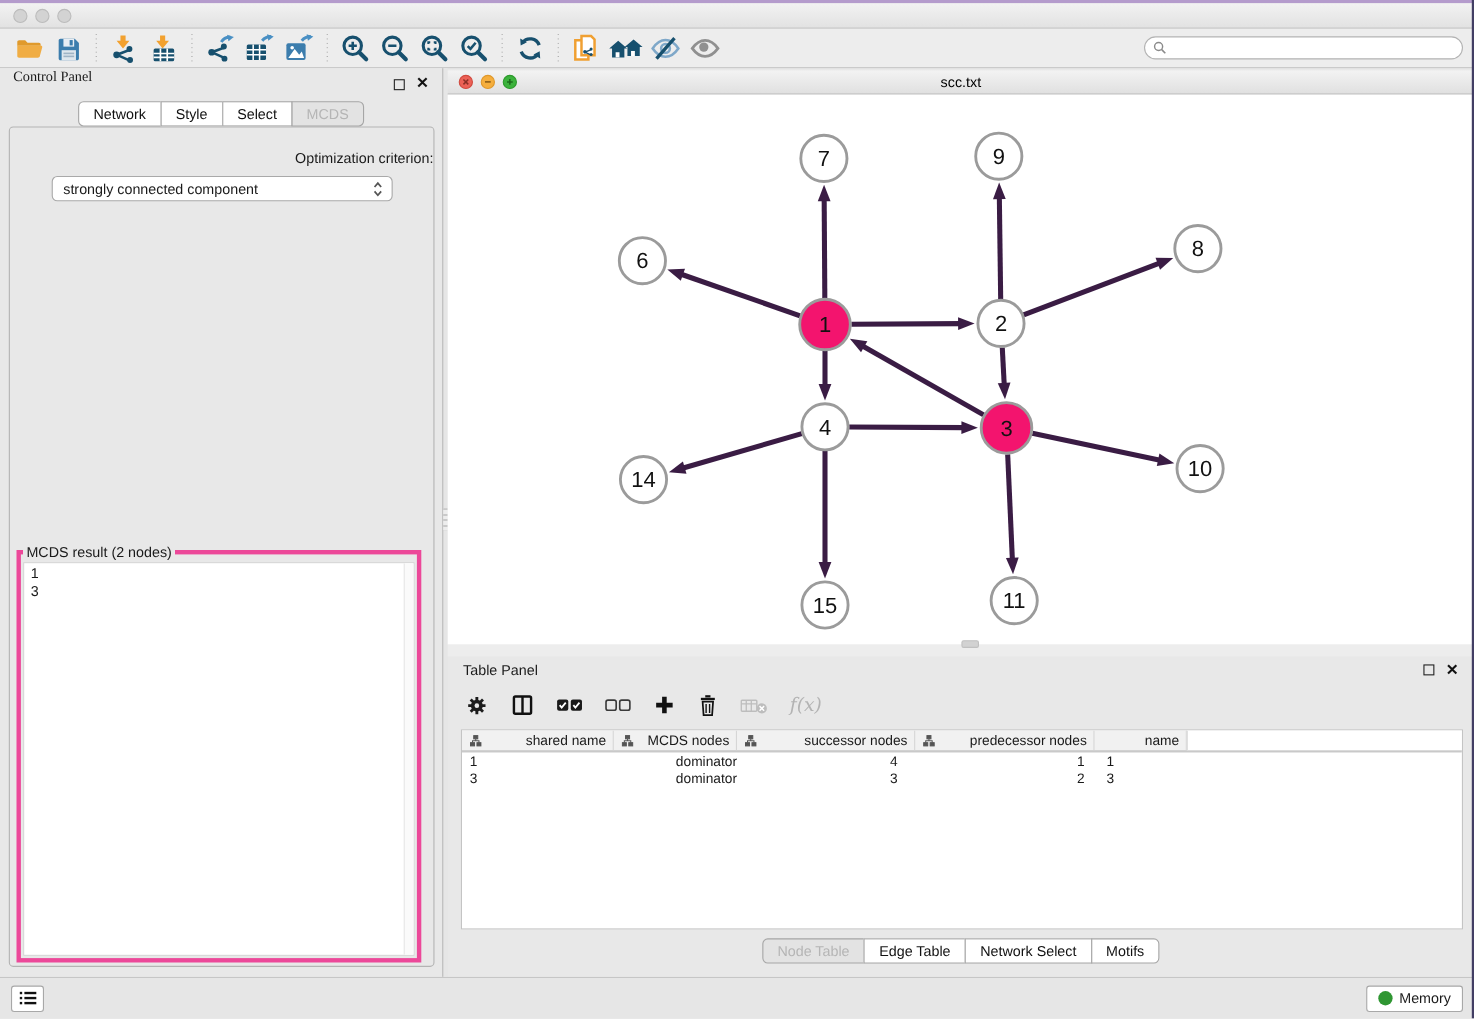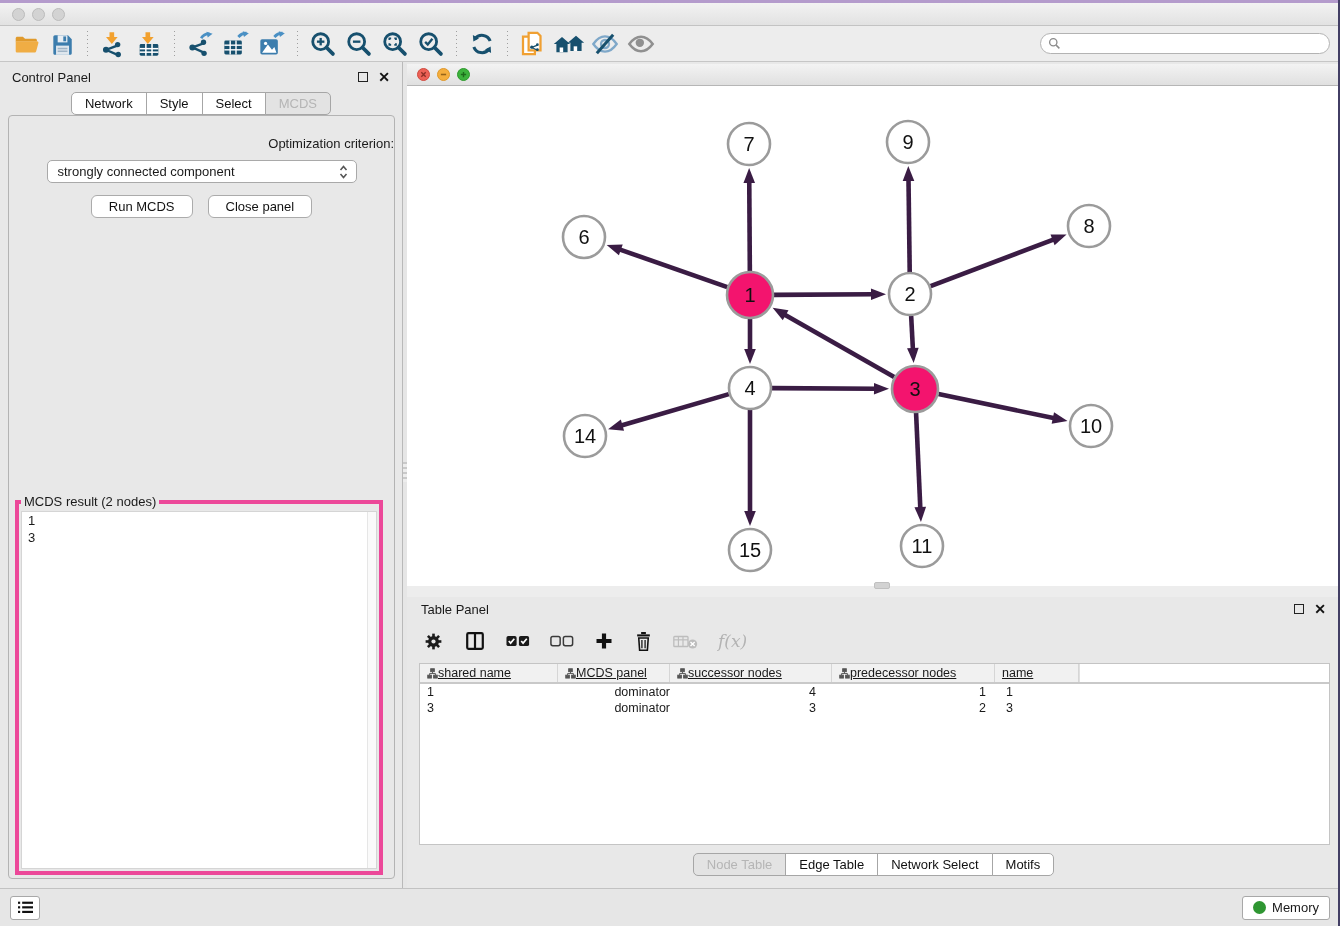--- a/index.html
+++ b/index.html
@@ -19,21 +19,21 @@
   .tbtn { width:36px; height:30px; display:flex; align-items:center; justify-content:center; }
   .tsep { width:1px; height:26px; margin:0 7px; background-image:linear-gradient(#9f9f9f 30%, transparent 30%); background-size:1px 4px; }
   .searchbox { margin-left:auto; margin-right:10px; width:290px; height:21px; border:1px solid #b3b3b3; border-radius:11px; background:#fff; display:flex; align-items:center; padding-left:7px; }
   .searchbox input { border:none; outline:none; flex:1; font-size:12px; background:transparent; font-family:"Liberation Sans",sans-serif; }
 
   
   .main { display:flex; height:826px; }
 
   
   .control-panel { width:402px; flex:none; position:relative; background:#e8e8e8; }
-  .panel-head { height:30px; display:flex; align-items:center; padding:0 12px; }
+  .panel-head { height:30px; display:flex; padding:0 12px;font-family:Liberation Serif, serif; }
   .panel-head .ph-title { flex:1; }
   .ph-icons { display:flex; align-items:center; gap:10px; }
   .float-ic { width:10px; height:10px; border:1.6px solid #222; }
   .close-ic { font-weight:bold; font-size:14px; color:#111; line-height:1; }
   .seg-tabs { position:relative; z-index:2; display:flex; justify-content:center; }
   .seg { display:inline-flex; }
   .seg .tab { background:#fff; border:1px solid #a6a6a6; margin-left:-1px; padding:3px 13px; font-size:13px; color:#111; }
   .seg .tab:first-child { border-radius:5px 0 0 5px; margin-left:0; }
   .seg .tab:last-child { border-radius:0 5px 5px 0; }
   .seg .tab.disabled-active { background:#e3e3e3; color:#b5b5b5; }
@@ -72,21 +72,21 @@
   
   .table-panel { flex:1; background:#e8e8e8; position:relative; }
   .tp-head { height:24px; display:flex; align-items:center; padding:0 14px; }
   .tp-head .ph-title { flex:1; }
   .tp-toolbar { height:40px; display:flex; align-items:center; gap:20px; padding-left:16px; }
   .tp-tool { display:flex; align-items:center; justify-content:center; }
   .fx { font-family:"DejaVu Serif", serif; font-style:italic; color:#b3b3b3; font-size:17px; }
   .table-wrap { margin:2px 10px 0 12px; height:182px; background:#fff; border:1px solid #c4c4c4; overflow:hidden; }
   .thead { display:flex; height:20px; background:#f1f1f1; border-bottom:2px solid #c9c9c9; }
   .th { display:flex; align-items:center; border-right:1px solid #d6d6d6; font-size:12.5px; padding-left:7px; }
-  .th .th-label { flex:1; text-align:left; padding-right:6px;text-decoration:underline; }
+  .th .th-label { flex:1; text-align:right; padding-right:6px; }
   .th-filler { flex:1; background:#fff; border-left:1px solid #e0e0e0; }
   .tr { display:flex; height:16px; font-size:12.5px; align-items:center; }
   .td { overflow:hidden; white-space:nowrap; }
   .c0 { width:138px; padding-left:7px; }
   .c1 { width:112px; padding-left:4px;text-align:right; }
   .c2 { width:162px; text-align:right; padding-right:16px; }
   .c3 { width:163px; text-align:right; padding-right:9px; }
   .c4 { width:84px; padding-left:11px; }
   .tp-tabs { display:flex; justify-content:center; margin-top:8px; }
 
@@ -293,24 +293,20 @@
     </div>
     <div class="panel-box">
       <div class="opt-label">Optimization criterion:</div>
       <div class="dropdown">
         <span class="dd-label">strongly connected component</span>
         <svg width="9" height="14" viewBox="0 0 9 14">
             <polyline points="1.5,5 4.5,1.5 7.5,5" fill="none" stroke="#555" stroke-width="1.6"></polyline>
             <polyline points="1.5,9 4.5,12.5 7.5,9" fill="none" stroke="#555" stroke-width="1.6"></polyline>
           </svg>
       </div>
-      <div class="btn-row">
-        <button class="mac-btn">Run MCDS</button>
-        <button class="mac-btn">Close panel</button>
-      </div>
       <fieldset class="result">
         <legend>MCDS result (2 nodes)</legend>
         <div class="result-inner">
           <div id="mcds-list">
               <div class="line">1</div>
               <div class="line">3</div>
             </div>
           <div class="result-scroll"></div>
         </div>
       </fieldset>
@@ -334,20 +330,21 @@
               <svg width="7" height="7" viewBox="0 0 8 8">
                 <line x1="1" y1="4" x2="7" y2="4" stroke="#95641a" stroke-width="1.8"></line>
               </svg>
             </div>
           <div class="light green">
               <svg width="7" height="7" viewBox="0 0 8 8">
                 <path d="M4 1v6M1 4h6" stroke="#1d6b1c" stroke-width="1.6"></path>
               </svg>
             </div>
         </div>
+        <div class="net-title">scc.txt</div>
       </div>
       <div class="net-canvas">
         <svg id="graph-svg" width="933" height="500">
             <line x1="342.84106308791655" y1="185.0005262753956" x2="342.2384053681252" y2="93.99921058690661" stroke="#3a1c44" stroke-width="4.6"></line>
             <polygon points="342.15893691208345,81.99947372460441 348.058145298915,96.96073504872865 336.45839966535624,97.03755455623568" fill="#3a1c44"></polygon>
             <line x1="320.34314698911055" y1="201.08375015282175" x2="210.98527951633417" y2="162.87437477076736" stroke="#3a1c44" stroke-width="4.6"></line>
             <polygon points="199.65685301088945,158.91624984717825 215.73047985576343,158.38849985736636 211.9042924296273,169.33931214596294" fill="#3a1c44"></polygon>
             <line x1="366.9995312637325" y1="208.8500029296017" x2="467.0007031044013" y2="208.22499560559748" stroke="#3a1c44" stroke-width="4.6"></line>
             <polygon points="479.0004687362675,208.1499970703983 464.03701098844766,214.04363196146596 463.9645124044218,202.44385851732858" fill="#3a1c44"></polygon>
             <line x1="343" y1="233" x2="343" y2="266" stroke="#3a1c44" stroke-width="4.6"></line>
@@ -484,21 +481,21 @@
             </div>
             <div class="th" style="width: 112px;">
               <svg width="11" height="11" viewBox="0 0 12 12">
                 <g fill="none" stroke="#555" stroke-width="1">
                   <rect x="4" y="0.8" width="4" height="3.2" fill="#555"></rect>
                   <rect x="0.8" y="7.8" width="4" height="3.2" fill="#555"></rect>
                   <rect x="7.2" y="7.8" width="4" height="3.2" fill="#555"></rect>
                   <path d="M6 4v2M2.8 7.8V6h6.4v1.8"></path>
                 </g>
               </svg>
-              <span class="th-label">MCDS panel</span>
+              <span class="th-label">MCDS nodes</span>
             </div>
             <div class="th" style="width: 162px;">
               <svg width="11" height="11" viewBox="0 0 12 12">
                 <g fill="none" stroke="#555" stroke-width="1">
                   <rect x="4" y="0.8" width="4" height="3.2" fill="#555"></rect>
                   <rect x="0.8" y="7.8" width="4" height="3.2" fill="#555"></rect>
                   <rect x="7.2" y="7.8" width="4" height="3.2" fill="#555"></rect>
                   <path d="M6 4v2M2.8 7.8V6h6.4v1.8"></path>
                 </g>
               </svg>

